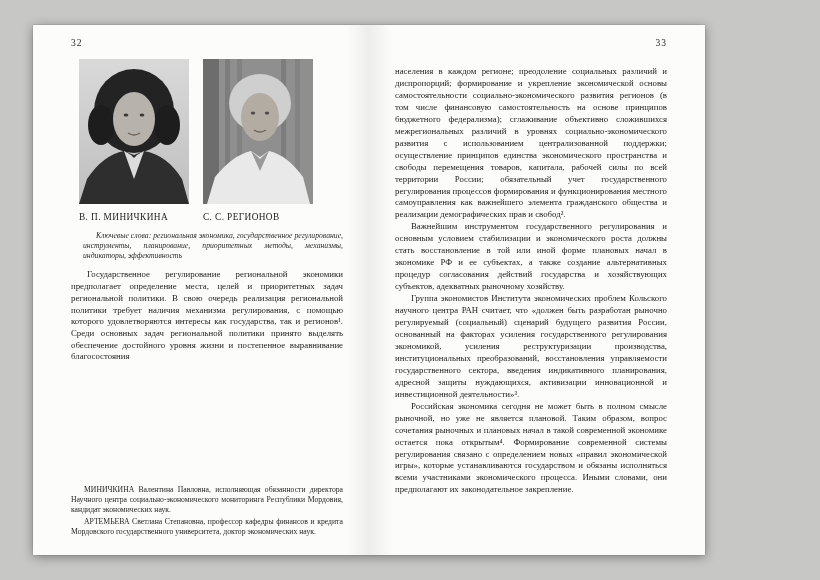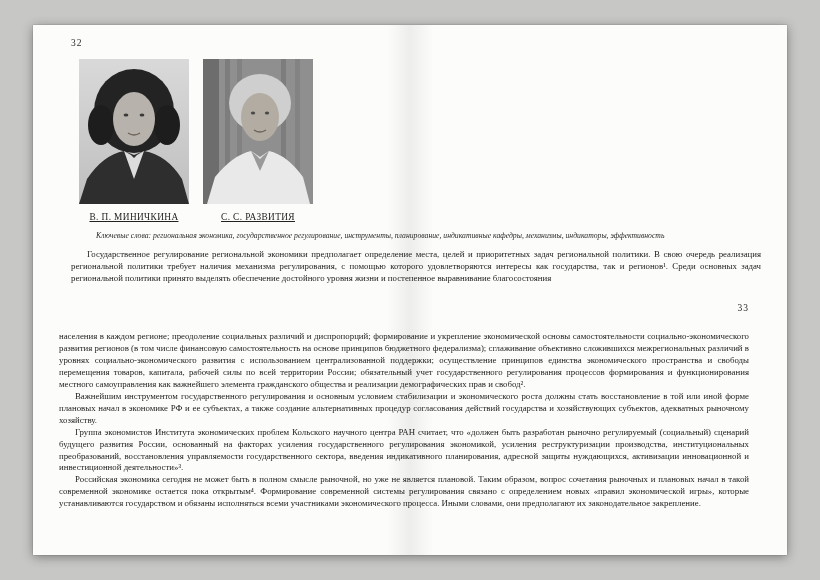--- a/index.html
+++ b/index.html
@@ -6,25 +6,24 @@
   html,body { width:820px; height:580px; }
   body {
     background:#c7c7c6;
     position:relative;
     overflow:hidden;
     font-family:"Liberation Serif","DejaVu Serif",serif;
     color:#1c1c1c;
   }
   .spread {
     position:absolute; left:33px; top:25px;
-    width:754px; height:530px;
+    width:672px; height:530px;
     background:#fcfcfa;
     box-shadow:0 2px 10px rgba(0,0,0,.38), 0 0 1px rgba(0,0,0,.4);
     display:flex;
-    flex-direction:column;
   }
   .spread::before {
     content:""; position:absolute; left:50%; top:0; bottom:0; width:46px;
     transform:translateX(-50%);
     background:linear-gradient(90deg, rgba(0,0,0,0) 0%, rgba(0,0,0,.06) 50%, rgba(0,0,0,0) 100%);
     pointer-events:none;
   }
   .page { flex:1; position:relative; overflow:hidden; display:flex; flex-direction:column; }
   .page-left  { padding:30px 26px 16px 38px; }
   .page-right { padding:30px 38px 16px 26px; }
@@ -36,21 +35,21 @@
 
   
   .photos { display:flex; gap:14px; margin:4px 0 5px 8px; }
   .photo {
     width:110px; height:145px; overflow:hidden; background:#b9b9b9;
     box-shadow:0 0 0 1px rgba(0,0,0,.25) inset;
   }
   .photo svg { display:block; width:110px; height:145px; }
   .names { display:flex; gap:14px; margin:3px 0 0 8px; }
   .names .name {
-    width:110px; text-align:center; font-size:9.3px; letter-spacing:.4px; color:#222;text-decoration:underline;
+    width:110px; font-size:9.3px; letter-spacing:.4px; color:#222;
   }
   .title {
     margin:13px 0 0 46px;
     font-weight:bold; font-size:9.2px; line-height:1.42; letter-spacing:.2px;
     white-space:pre-line; color:#141414;
   }
   .keywords { margin:9px 0 0 12px; font-size:7.7px; font-style:italic; line-height:1.32; text-align:justify; color:#2a2a2a; }
   .keywords p { text-indent:13px; }
   .lead { margin-top:8px; font-size:8.8px; line-height:1.33; text-align:justify; }
   .lead p { text-indent:16px; }
@@ -105,33 +104,35 @@
           <ellipse cx="64" cy="54" rx="2.2" ry="1.5" fill="#4a4a4a"></ellipse>
           <path d="M51 71 Q57 75 63 71" stroke="#6e6357" stroke-width="1.4" fill="none"></path>
           <path d="M4 145 L12 118 Q30 96 48 92 L57 98 L66 92 Q84 96 100 118 L107 145 Z" fill="#e9e9e9"></path>
           <path d="M48 92 L57 112 L66 92 L60 97 L57 100 L54 97 Z" fill="#9a9a9a"></path>
         </svg>
       </div>
     </div>
 
     <div class="names">
       <div class="name">В. П. МИНИЧКИНА</div>
-      <div class="name">С. С. РАЗВИТИЯ</div>
+      <div class="name">С. С. РЕГИОНОВ</div>
     </div>
 
 
     <div class="keywords">
-      <p>Ключевые слова: региональная экономика, государственное регулирование, инструменты, планирование, индикативные кафедры, механизмы, индикаторы, эффективность</p>
+      <p>Ключевые слова: региональная экономика, государственное регулирование, инструменты, планирование, приоритетных методы, механизмы, индикаторы, эффективность</p>
     </div>
 
     <div class="lead">
       <p>Государственное регулирование региональной экономики предполагает определение места, целей и приоритетных задач региональной политики. В свою очередь реализация региональной политики требует наличия механизма регулирования, с помощью которого удовлетворяются интересы как государства, так и регионов¹. Среди основных задач региональной политики принято выделять обеспечение достойного уровня жизни и постепенное выравнивание благосостояния</p>
     </div>
 
     <div class="bios">
+      <p>МИНИЧКИНА Валентина Павловна, исполняющая обязанности директора Научного центра социально-экономического мониторинга Республики Мордовия, кандидат экономических наук.</p>
+      <p>АРТЕМЬЕВА Светлана Степановна, профессор кафедры финансов и кредита Мордовского государственного университета, доктор экономических наук.</p>
     </div>
   </div>
 
   <div class="page page-right">
     <div class="pagenum pagenum-right">33</div>
 
     <div class="paras">
       <p class="continued">населения в каждом регионе; преодоление социальных различий и диспропорций; формирование и укрепление экономической основы самостоятельности социально-экономического развития регионов (в том числе финансовую самостоятельность на основе принципов бюджетного федерализма); сглаживание объективно сложившихся межрегиональных различий в уровнях социально-экономического развития с использованием централизованной поддержки; осуществление принципов единства экономического пространства и свободы перемещения товаров, капитала, рабочей силы по всей территории России; обязательный учет государственного регулирования процессов формирования и функционирования местного самоуправления как важнейшего элемента гражданского общества и реализации демографических прав и свобод².</p>
       <p>Важнейшим инструментом государственного регулирования и основным условием стабилизации и экономического роста должны стать восстановление в той или иной форме плановых начал в экономике РФ и ее субъектах, а также создание альтернативных процедур согласования действий государства и хозяйствующих субъектов, адекватных рыночному хозяйству.</p>
       <p>Группа экономистов Института экономических проблем Кольского научного центра РАН считает, что «должен быть разработан рыночно регулируемый (социальный) сценарий будущего развития России, основанный на факторах усиления государственного регулирования экономикой, усиления реструктуризации производства, институциональных преобразований, восстановления управляемости государственного сектора, введения индикативного планирования, адресной защиты нуждающихся, активизации инновационной и инвестиционной деятельности»³.</p>

